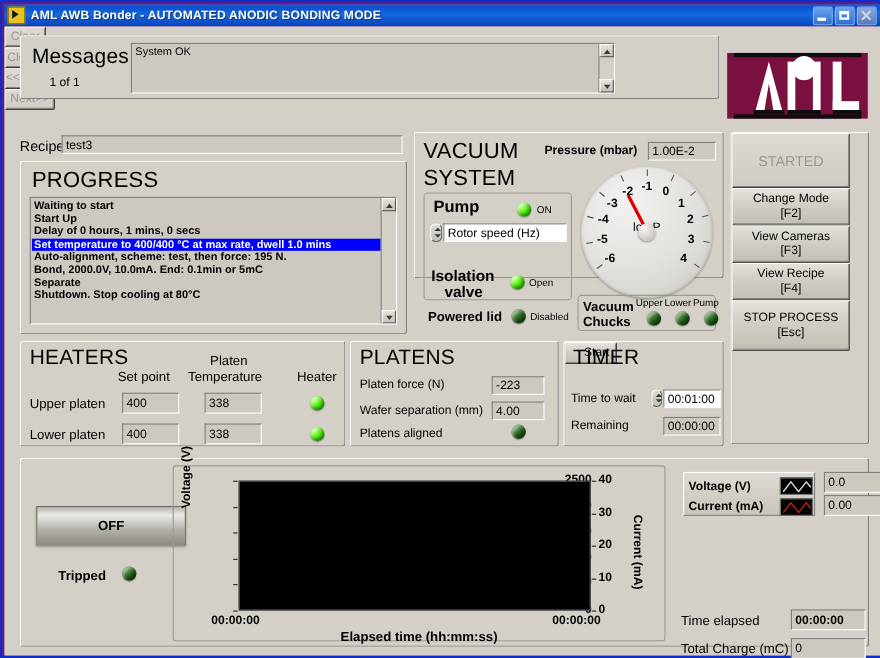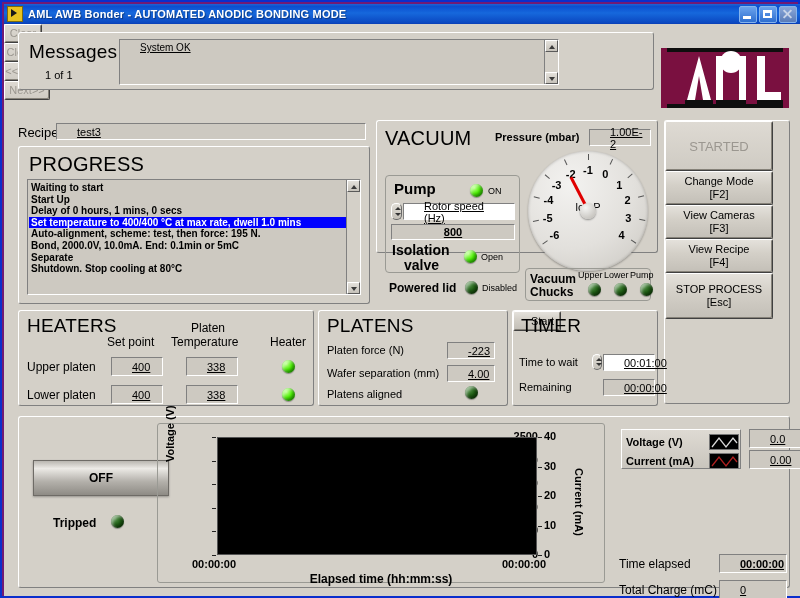--- a/index.html
+++ b/index.html
@@ -57,22 +57,21 @@
     box-sizing:border-box;border-radius:3px;
   }
   .panel.inner{
     border:1px solid #9a9a94;border-radius:4px;background:transparent;
   }
   .hdr{font-size:19px;color:#000;letter-spacing:.2px;}
   .lbl{font-size:11px;color:#000;}
   .sunken{
     background:#cdc9c1;border:1px solid #808080;border-right-color:#fff;border-bottom-color:#fff;
     box-sizing:border-box;font-size:11px;color:#000;display:flex;align-items:center;
-    padding:0 20px;
-    text-decoration:underline;
+    padding:0 3px;
   }
   .sunken.white{background:#fff;}
   .btn{
     background:linear-gradient(to bottom,#e4e1db 0%,#d4d0c8 40%,#c3bfb7 100%);
     border:1px solid #fff;border-right-color:#404040;border-bottom-color:#404040;
     box-sizing:border-box;display:flex;flex-direction:column;align-items:center;justify-content:center;
     font-size:11px;color:#000;text-align:center;line-height:13px;border-radius:2px;
     box-shadow:inset -1px -1px 0 #868279;
   }
   .btn.disabled{color:#9b9790;background:linear-gradient(to bottom,#dedad3,#cfcbc3);}
@@ -334,33 +333,33 @@
             </div>
           <div class="sb-arrow down">
               <i></i>
             </div>
         </div>
       </div>
     </div>
 
     <div class="panel" id="vacuum-panel">
       <div class="hdr" id="vac-title1">VACUUM</div>
+      <div class="hdr" id="vac-title2">SYSTEM</div>
       <div id="pressure-label">Pressure (mbar)</div>
       <div class="sunken" id="pressure-box">1.00E-2</div>
 
       <div class="panel inner" id="pump-group">
         <div id="pump-label">Pump</div>
         <div class="led on" id="pump-led"></div>
         <div id="pump-state">ON</div>
         <div class="spin" id="rotor-spin">
             <i class="u"></i>
             <i class="d"></i>
           </div>
         <div class="sunken white" id="rotor-box">Rotor speed (Hz)</div>
-        <div class="sunken" id="rotor-value">800</div>
         <div id="iso-label1">Isolation</div>
         <div id="iso-label2">valve</div>
         <div class="led on" id="iso-led"></div>
         <div id="iso-state">Open</div>
       </div>
 
       <div id="lid-label">Powered lid</div>
       <div class="led off" id="lid-led"></div>
       <div id="lid-state">Disabled</div>
 

